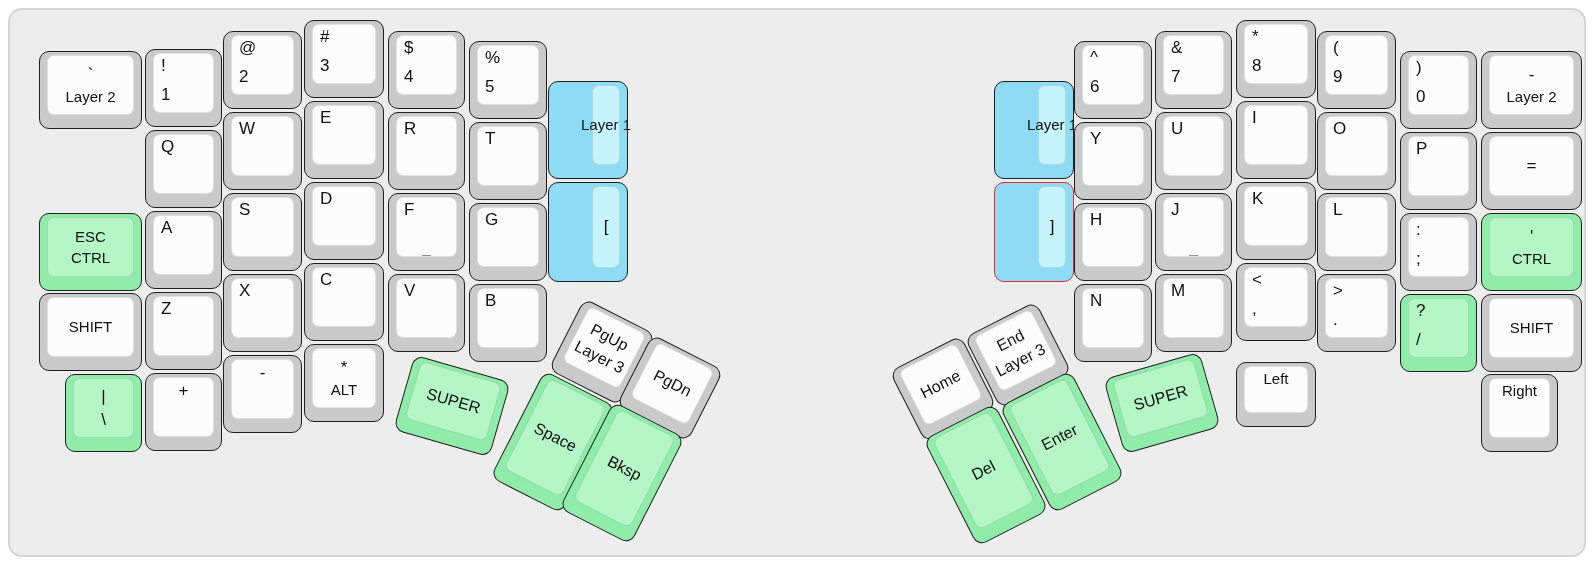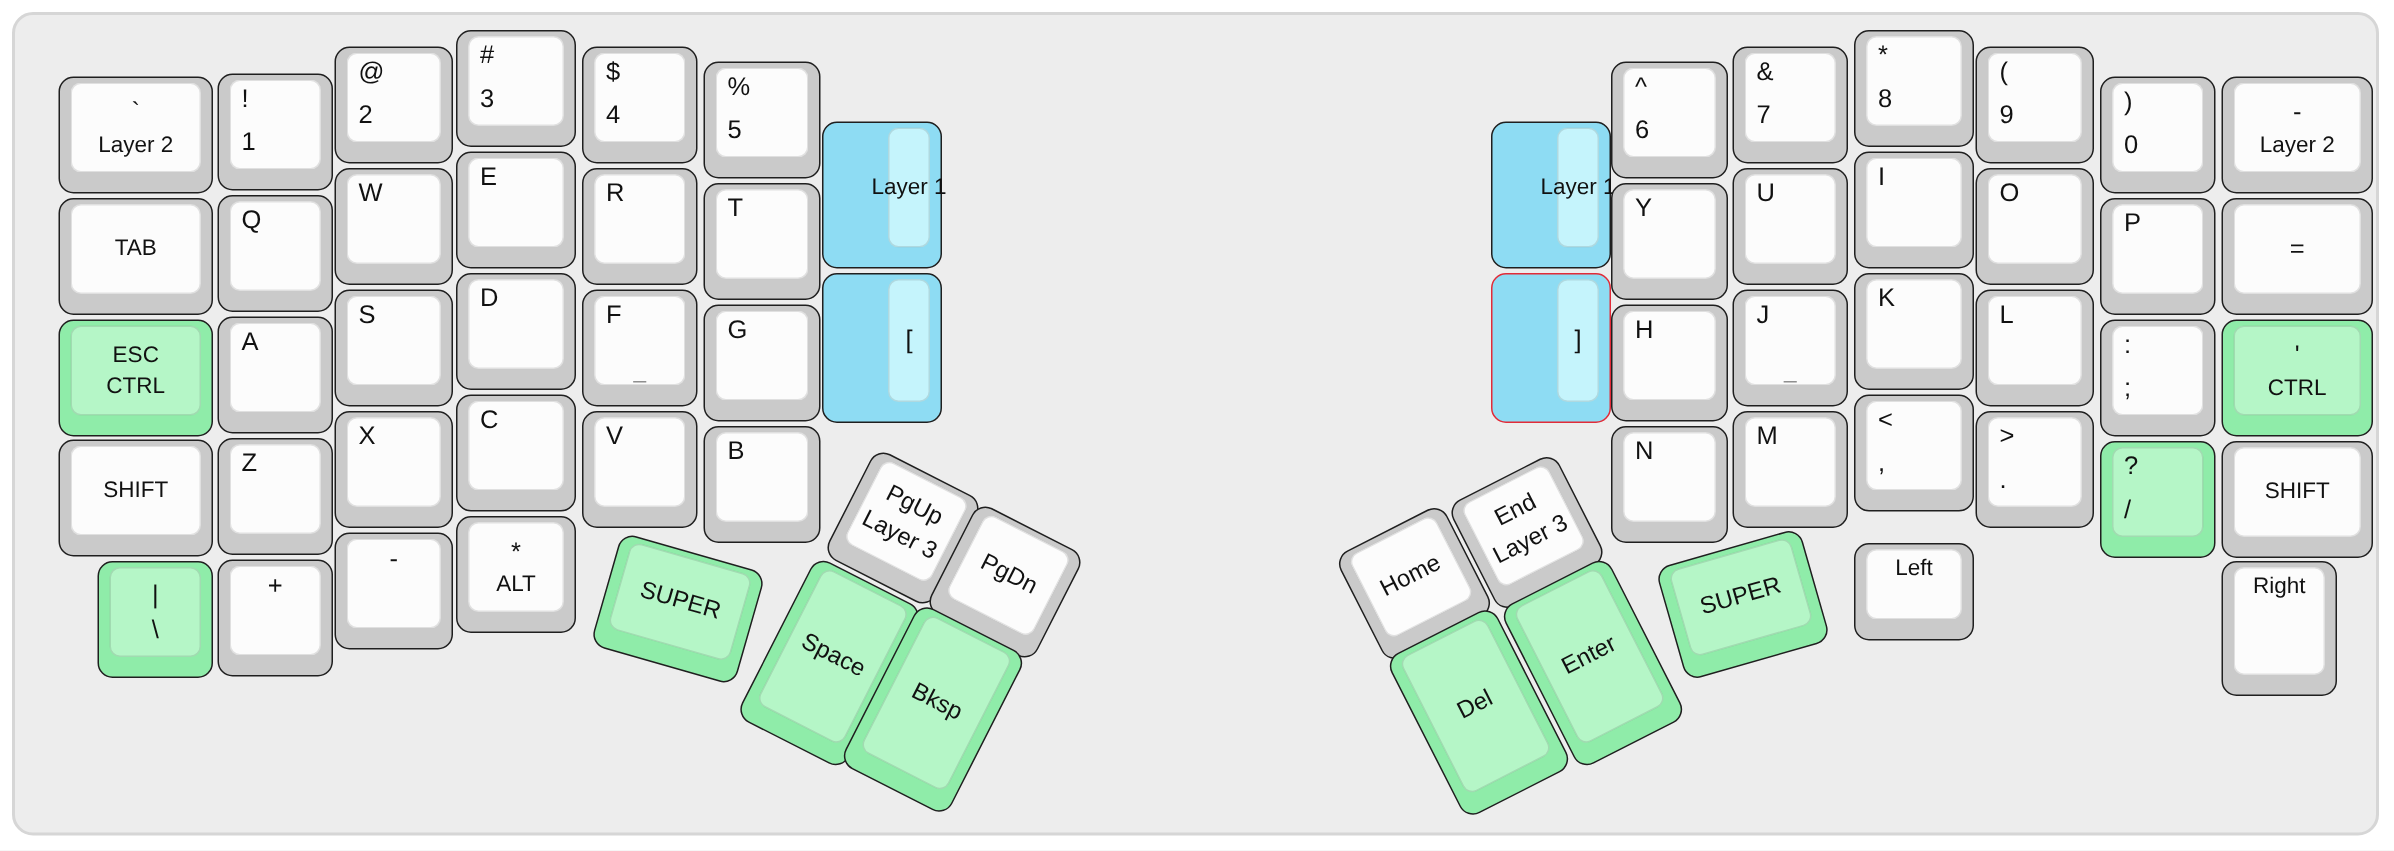--- a/index.html
+++ b/index.html
@@ -48,25 +48,20 @@
 </head>
 <body>
 
 <div class="panel">
     <div class="key c-w" style="left: 29px; top: 41px; width: 103px; height: 78px;">
       <div class="cap cm">
         <span class="lg l0 big">`</span>
         <span class="lg l1">Layer 2</span>
       </div>
     </div>
-    <div class="key c-w" style="left: 29px; top: 122px; width: 103px; height: 78px;">
-      <div class="cap cm">
-        <span class="lg l0">TAB</span>
-      </div>
-    </div>
     <div class="key c-g" style="left: 29px; top: 203px; width: 103px; height: 78px;">
       <div class="cap cm">
         <span class="lg l0">ESC</span>
         <span class="lg l1">CTRL</span>
       </div>
     </div>
     <div class="key c-w" style="left: 29px; top: 283px; width: 103px; height: 78px;">
       <div class="cap cm">
         <span class="lg l0">SHIFT</span>
       </div>
@@ -375,21 +370,21 @@
       <div class="cap cm">
         <span class="lg l0 big">'</span>
         <span class="lg l1">CTRL</span>
       </div>
     </div>
     <div class="key c-w" style="left: 1471px; top: 284px; width: 101px; height: 78px;">
       <div class="cap cm">
         <span class="lg l0">SHIFT</span>
       </div>
     </div>
-    <div class="key c-w" style="left: 1471px; top: 364px; width: 77px; height: 90px;">
+    <div class="key c-w" style="left: 1471px; top: 364px; width: 77px; height: 78px;">
       <div class="cap ct">
         <span class="lg l0">Right</span>
       </div>
     </div>
     <div class="key c-w thumb" style="left: 893px; top: 339px; width: 80px; height: 80px; transform: rotate(-27deg);">
       <div class="cap cm">
         <span class="lg l0">Home</span>
       </div>
     </div>
     <div class="key c-w thumb" style="left: 968px; top: 305px; width: 80px; height: 80px; transform: rotate(-27deg);">

